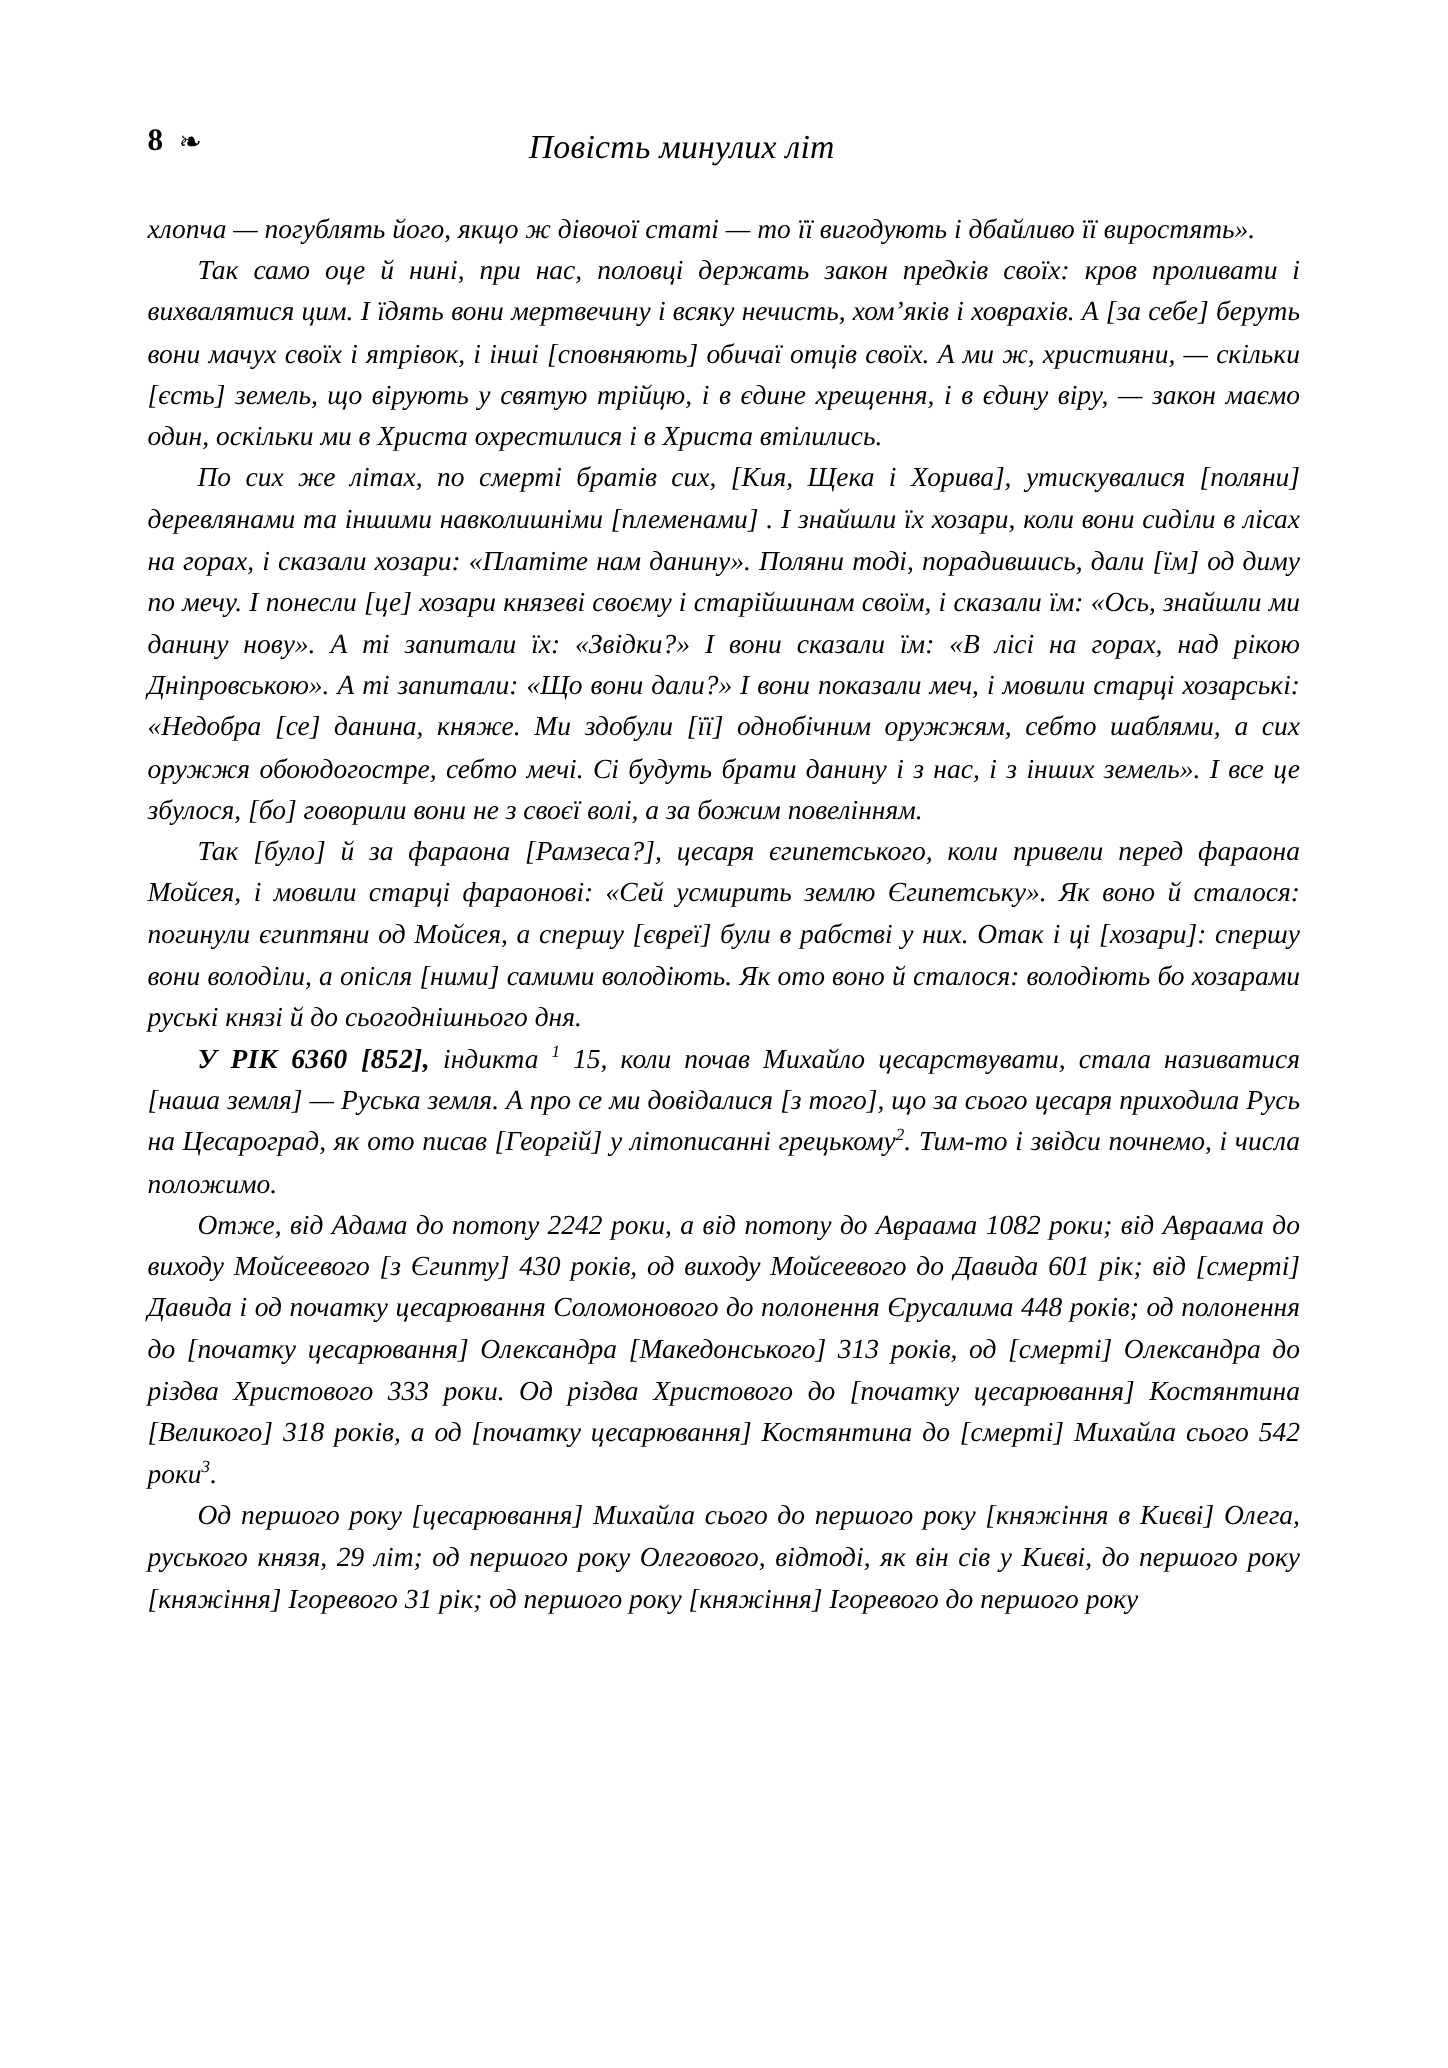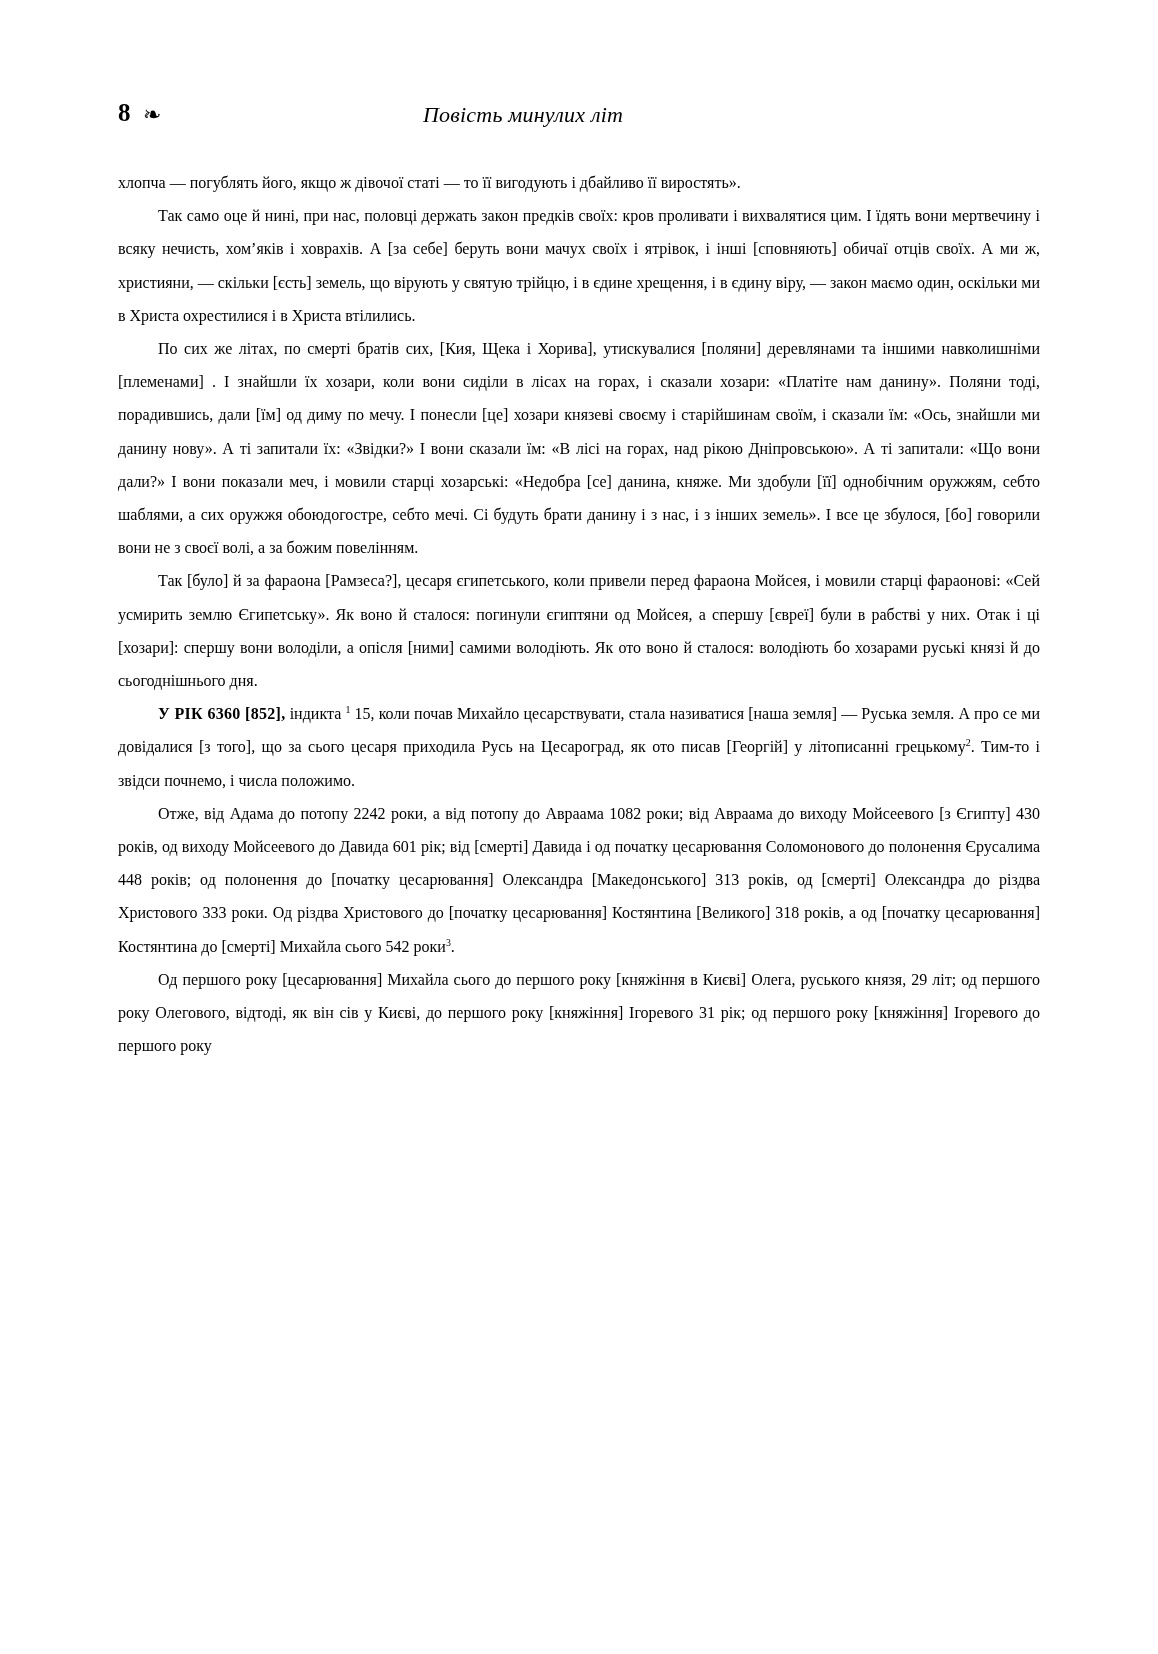--- a/index.html
+++ b/index.html
@@ -41,30 +41,31 @@
     font-size: 22px;
     margin-left: 12px;
     line-height: 1;
     position: relative;
     top: 1px;
   }
   .running-title {
     position: absolute;
     left: 305px;
     top: 2px;
-    font-size: 22px;
+    font-size: 27px;
     font-style: italic;
     letter-spacing: 0.2px;
   }
   .body-text {
-    font-size: 16px;
+    font-size: 22px;
     line-height: 33.2px;
     text-align: justify;
     text-justify: inter-word;
     hyphens: none;
+    font-style: italic;
   }
   .body-text p {
     margin: 0;
     text-indent: 0;
   }
   .body-text p.indent {
     text-indent: 40px;
   }
   .yearhead {
     font-weight: bold;

